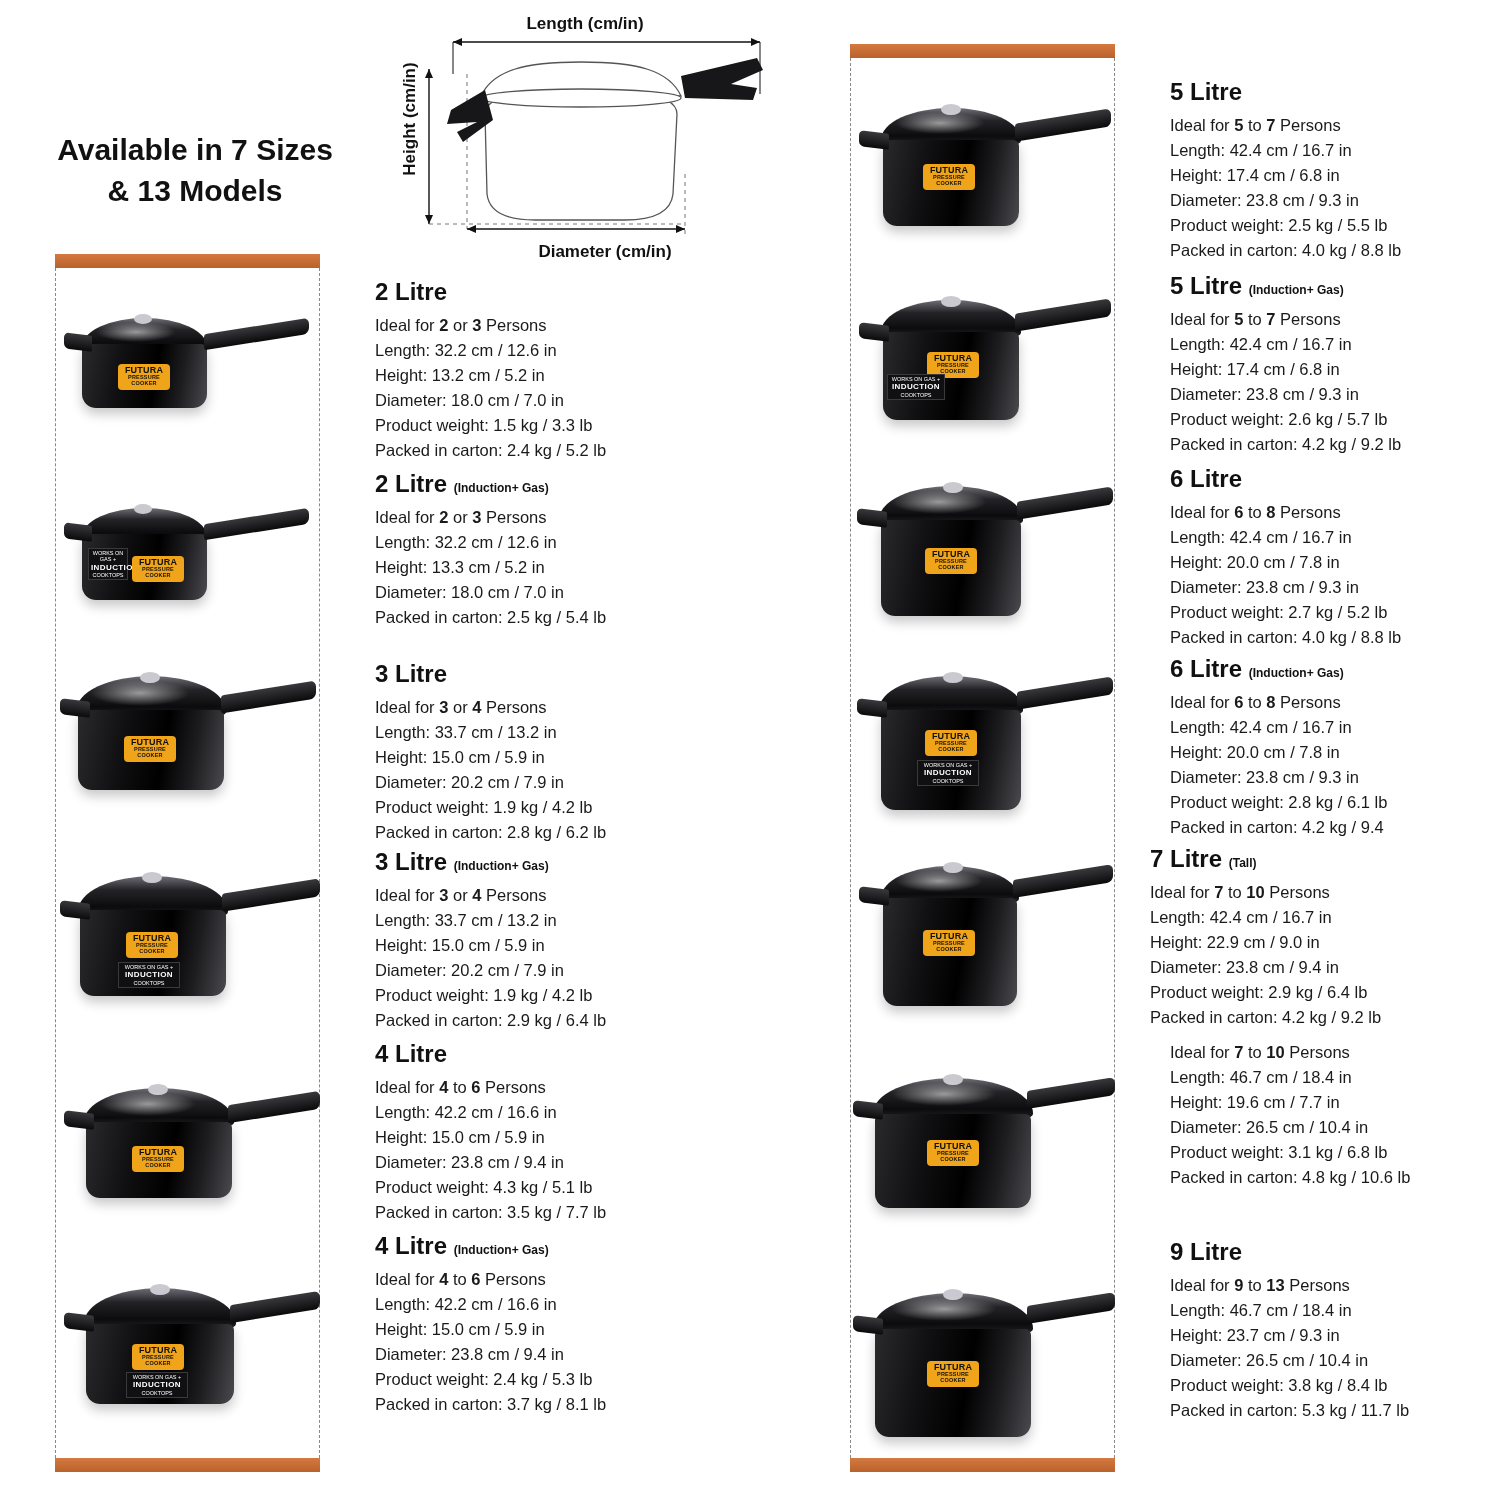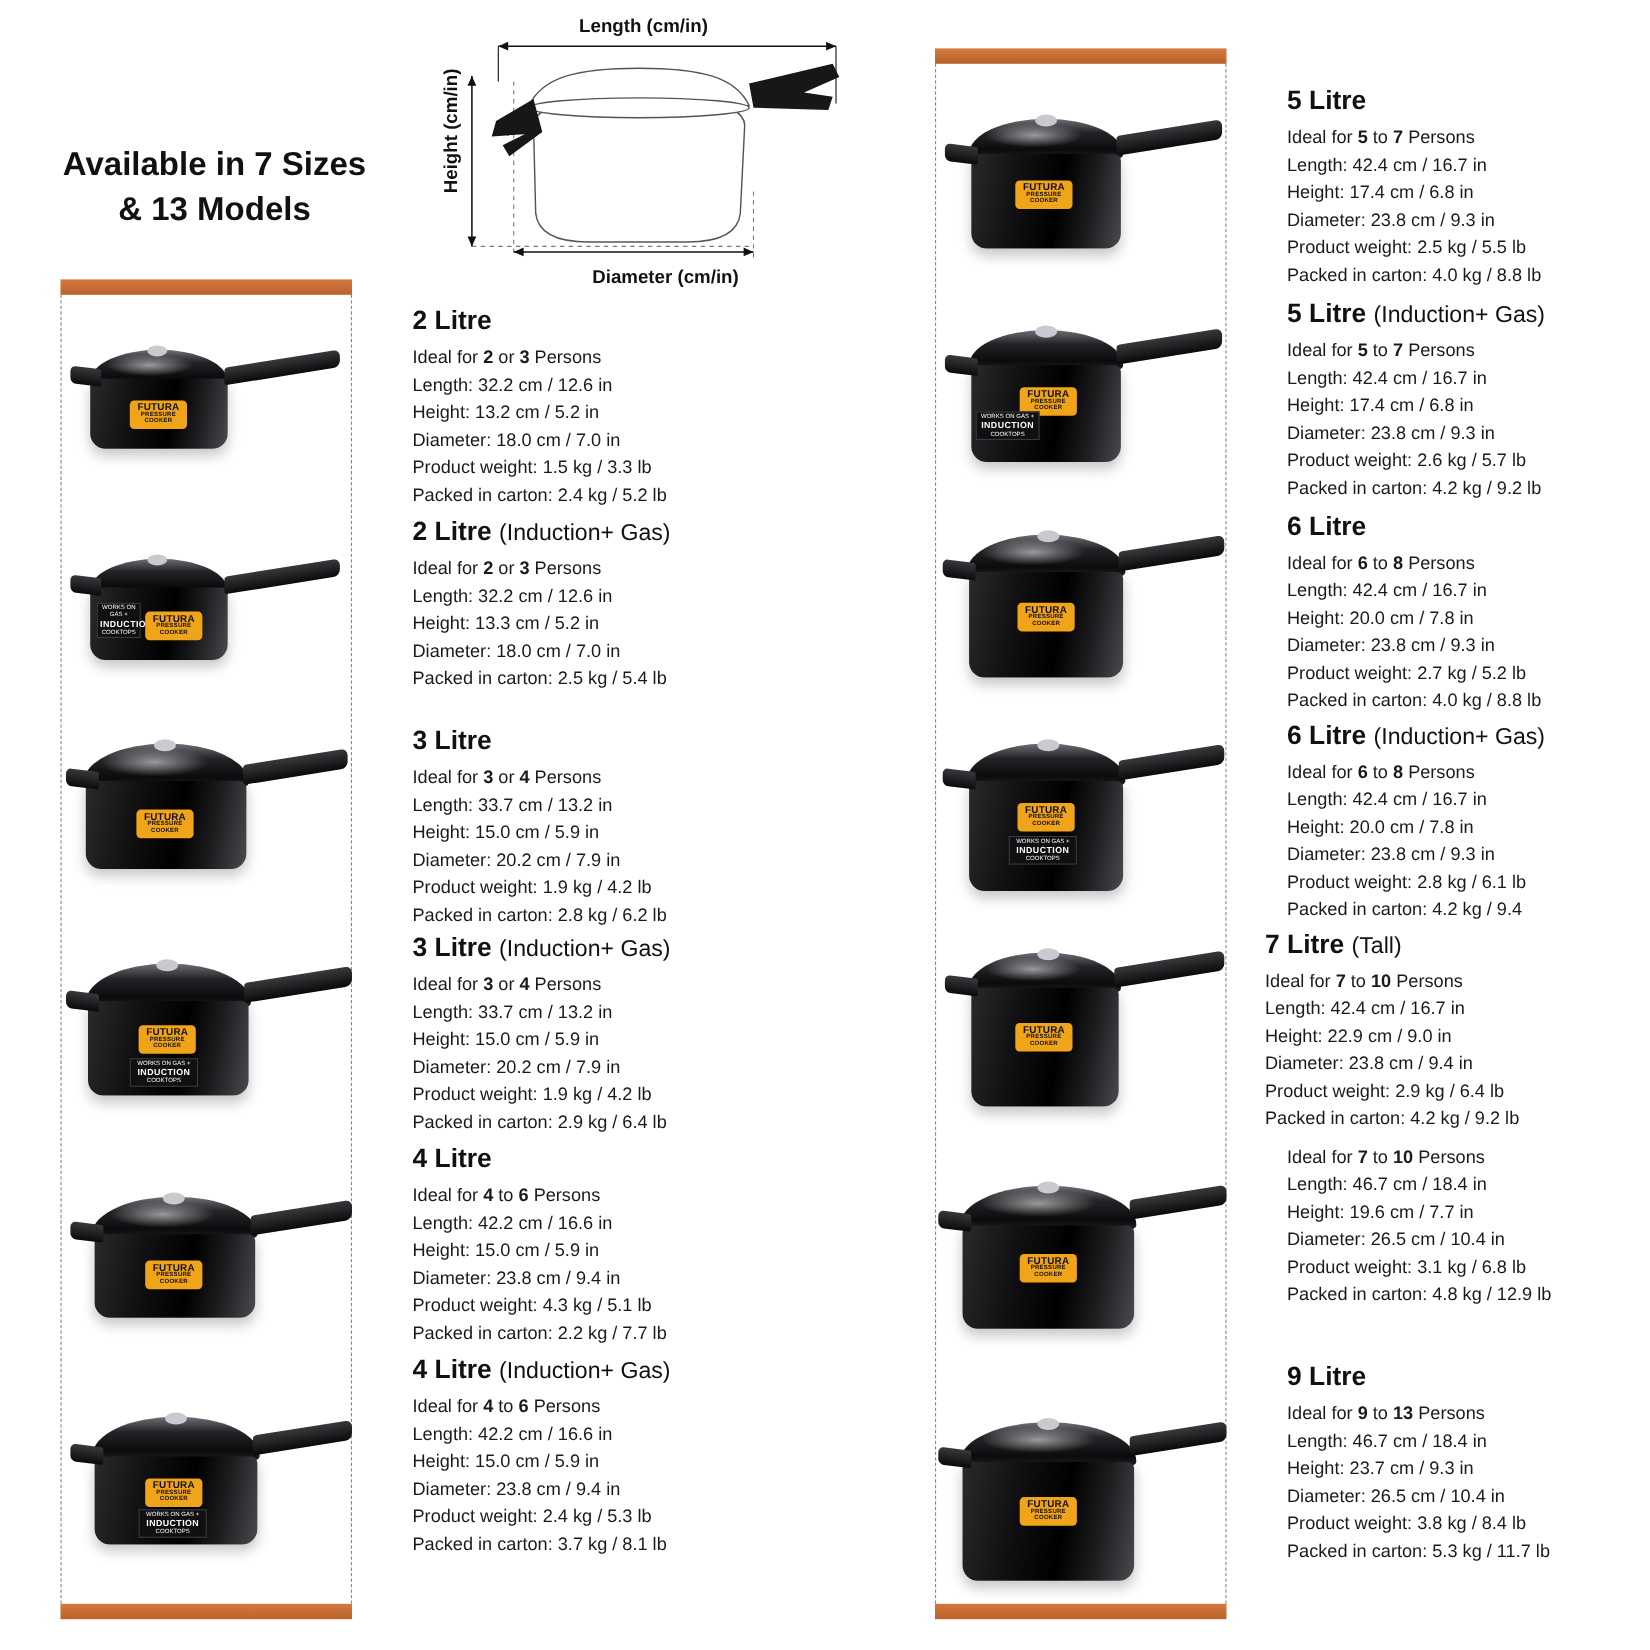--- a/index.html
+++ b/index.html
@@ -135,21 +135,21 @@
   }
 
   
   .spec { position:absolute; }
   .spec h3 {
     margin:0 0 7px 0;
     font-size:24px;
     font-weight:bold;
     color:#111;
   }
-  .spec h3 .sub { font-size:21px; font-weight:normal; }
+  .spec h3 .sub { font-size:12px; font-weight:bold; }
   .spec p {
     margin:0;
     font-size:16.5px;
     line-height:1.52;
     color:#1a1a1a;
   }
   .spec p b { font-weight:bold; }
 </style>
 </head>
 <body>
@@ -372,21 +372,21 @@
   <p>Packed in carton: 2.9 kg / 6.4 lb</p>
 </div>
 
 <div class="spec" style="left:375px;top:1040px;width:460px;">
   <h3><span>4 Litre</span> <span class="sub"></span></h3>
   <p>Ideal for <b>4</b> to <b>6</b> Persons</p>
   <p>Length: 42.2 cm / 16.6 in</p>
   <p>Height: 15.0 cm / 5.9 in</p>
   <p>Diameter: 23.8 cm / 9.4 in</p>
   <p>Product weight: 4.3 kg / 5.1 lb</p>
-  <p>Packed in carton: 2.2 kg / 7.7 lb</p>
+  <p>Packed in carton: 3.5 kg / 7.7 lb</p>
 </div>
 
 <div class="spec" style="left:375px;top:1232px;width:460px;">
   <h3><span>4 Litre</span> <span class="sub">(Induction+ Gas)</span></h3>
   <p>Ideal for <b>4</b> to <b>6</b> Persons</p>
   <p>Length: 42.2 cm / 16.6 in</p>
   <p>Height: 15.0 cm / 5.9 in</p>
   <p>Diameter: 23.8 cm / 9.4 in</p>
   <p>Product weight: 2.4 kg / 5.3 lb</p>
   <p>Packed in carton: 3.7 kg / 8.1 lb</p>
@@ -441,21 +441,21 @@
   <p>Product weight: 2.9 kg / 6.4 lb</p>
   <p>Packed in carton: 4.2 kg / 9.2 lb</p>
 </div>
 
 <div class="spec" style="left:1170px;top:1040px;width:330px;">
   <p>Ideal for <b>7</b> to <b>10</b> Persons</p>
   <p>Length: 46.7 cm / 18.4 in</p>
   <p>Height: 19.6 cm / 7.7 in</p>
   <p>Diameter: 26.5 cm / 10.4 in</p>
   <p>Product weight: 3.1 kg / 6.8 lb</p>
-  <p>Packed in carton: 4.8 kg / 12.9 lb</p>
+  <p>Packed in carton: 4.8 kg / 10.6 lb</p>
 </div>
 
 <div class="spec" style="left:1170px;top:1238px;width:330px;">
   <h3><span>9 Litre</span> <span class="sub"></span></h3>
   <p>Ideal for <b>9</b> to <b>13</b> Persons</p>
   <p>Length: 46.7 cm / 18.4 in</p>
   <p>Height: 23.7 cm / 9.3 in</p>
   <p>Diameter: 26.5 cm / 10.4 in</p>
   <p>Product weight: 3.8 kg / 8.4 lb</p>
   <p>Packed in carton: 5.3 kg / 11.7 lb</p>

